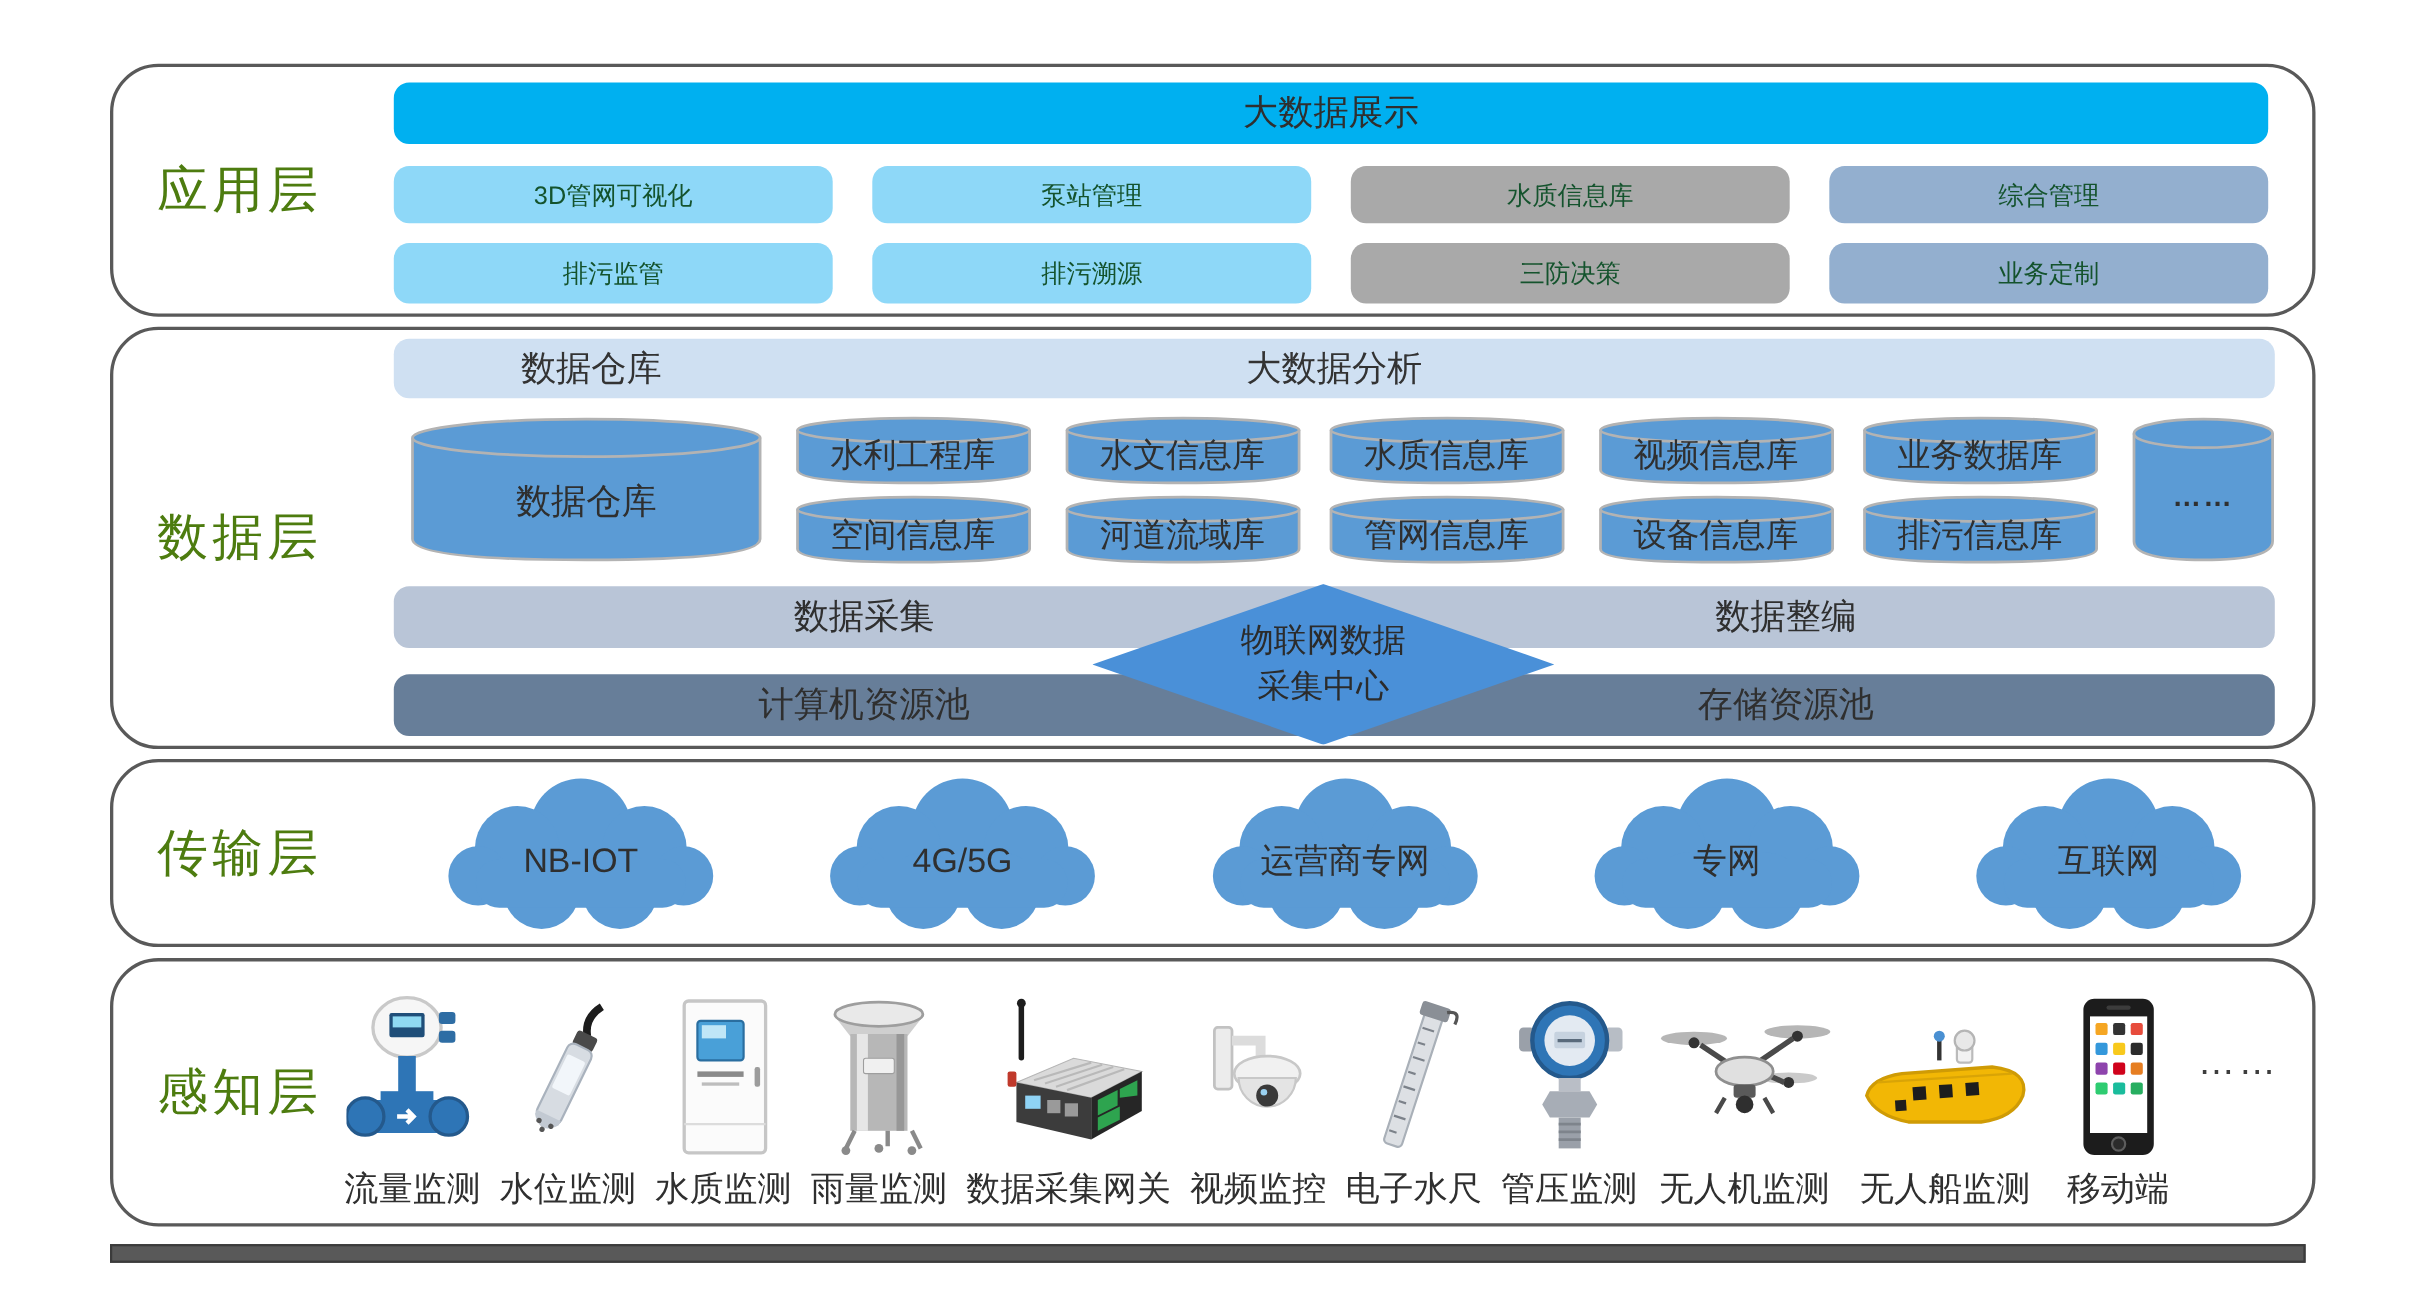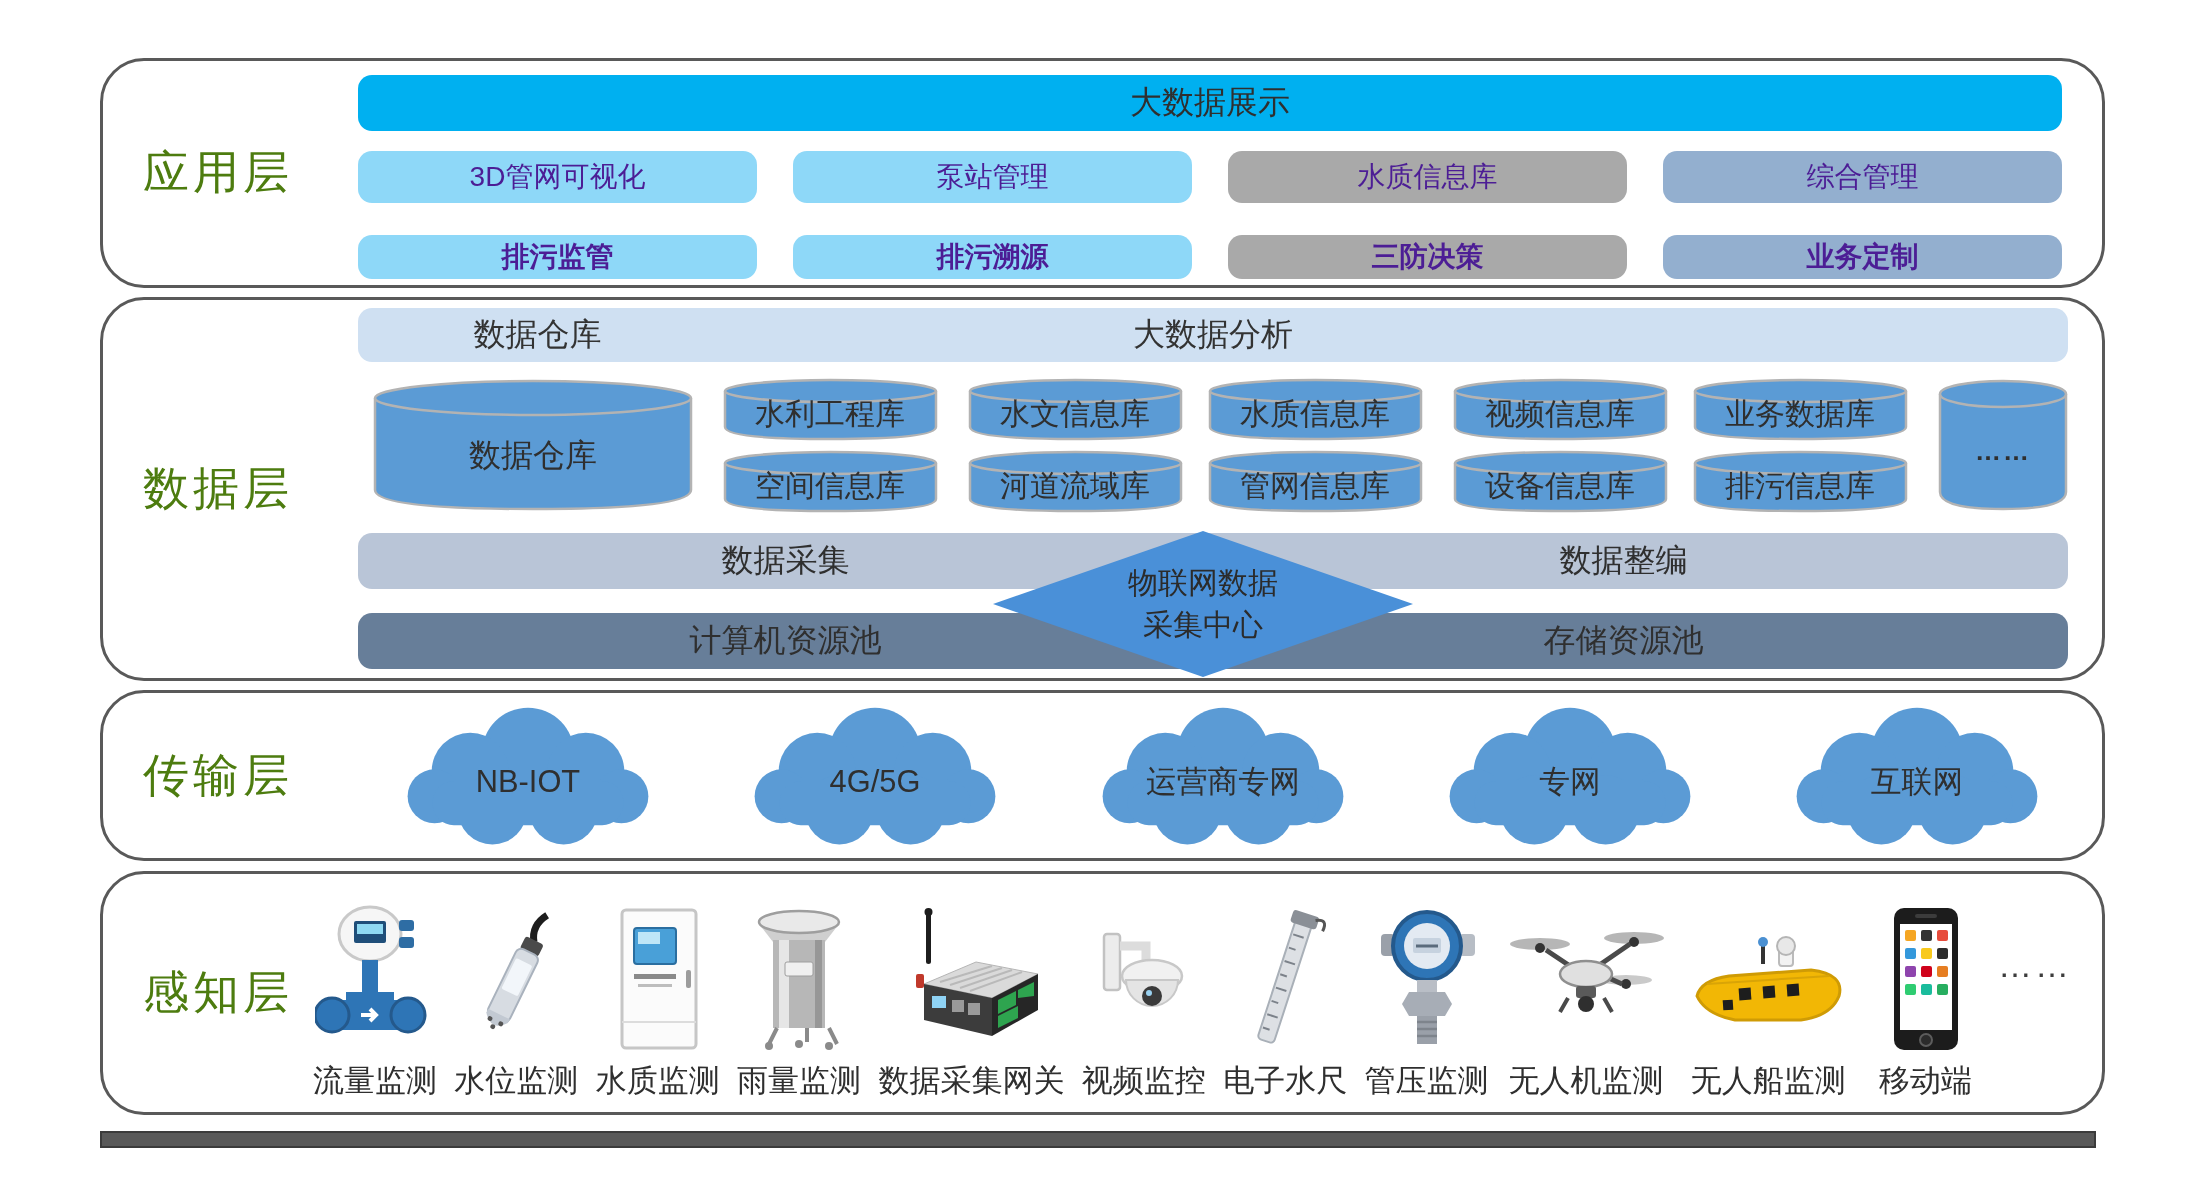--- a/index.html
+++ b/index.html
@@ -22,24 +22,24 @@
   .content{position:absolute;left:255px;right:40px;top:0;bottom:0;}
 
   
   .banner{
     position:absolute;left:0;right:0;top:14px;height:56px;border-radius:14px;
     background:#00b0f0;display:flex;align-items:center;justify-content:center;
     font-size:32px;color:#2f2f2f;
   }
   .app-row{position:absolute;left:0;right:0;display:grid;grid-template-columns:repeat(4,1fr);gap:36px;}
   #app-row-1{top:90px;height:52px;}
-  #app-row-2{top:174px;height:44px;font-weight:bold;}
+  #app-row-2{top:160px;height:55px;}
   .app-btn{
     border-radius:14px;display:flex;align-items:center;justify-content:center;
-    font-size:28px;color:#4c1d95;
+    font-size:23px;color:#14532d;
   }
   .app-btn.light{background:#8ed8f8;}
   .app-btn.gray{background:#a9a9a9;}
   .app-btn.slate{background:#93afcf;}
 
   
   .data-header{
     position:absolute;left:255px;top:8px;width:1710px;height:54px;border-radius:14px;
     background:#cfe0f2;
   }

